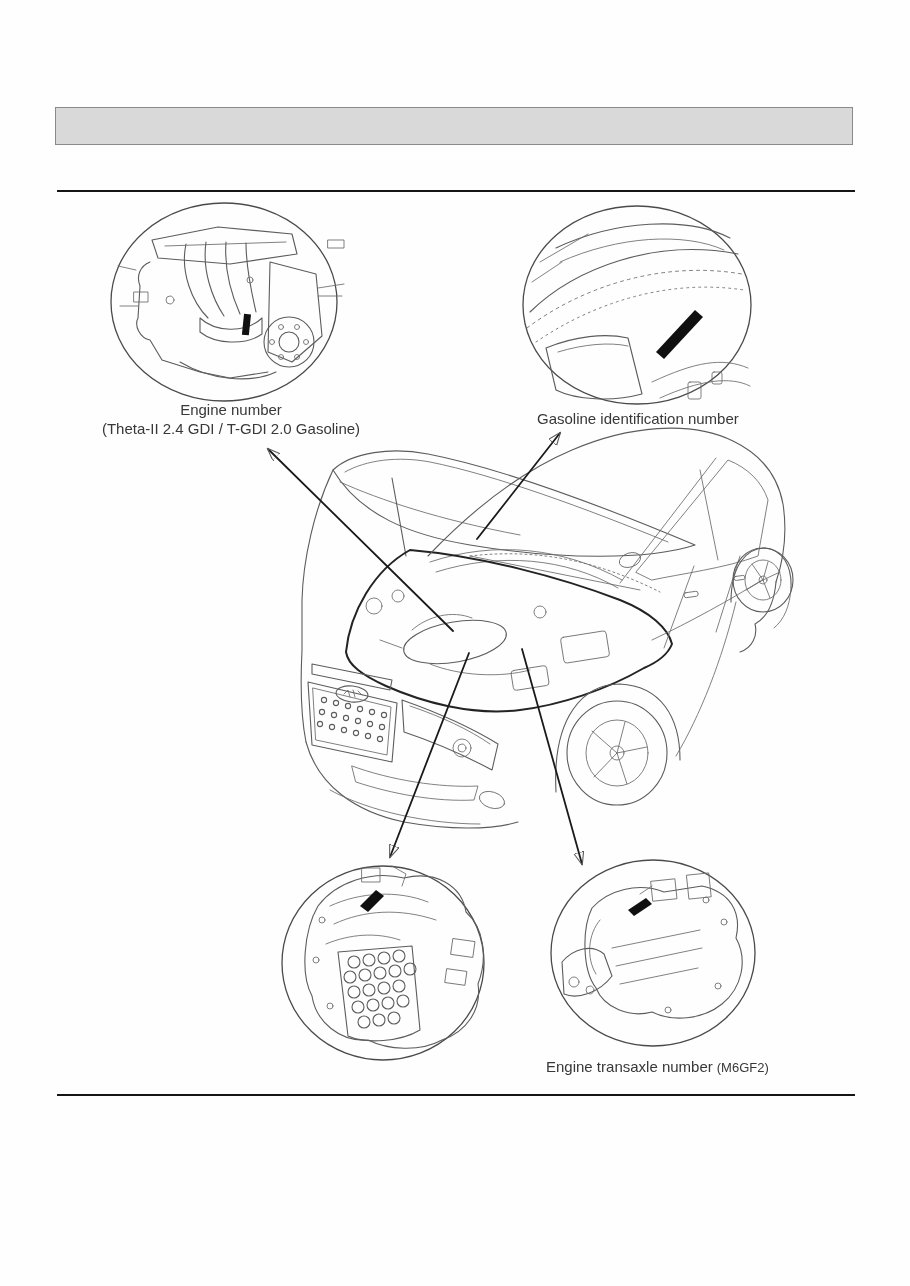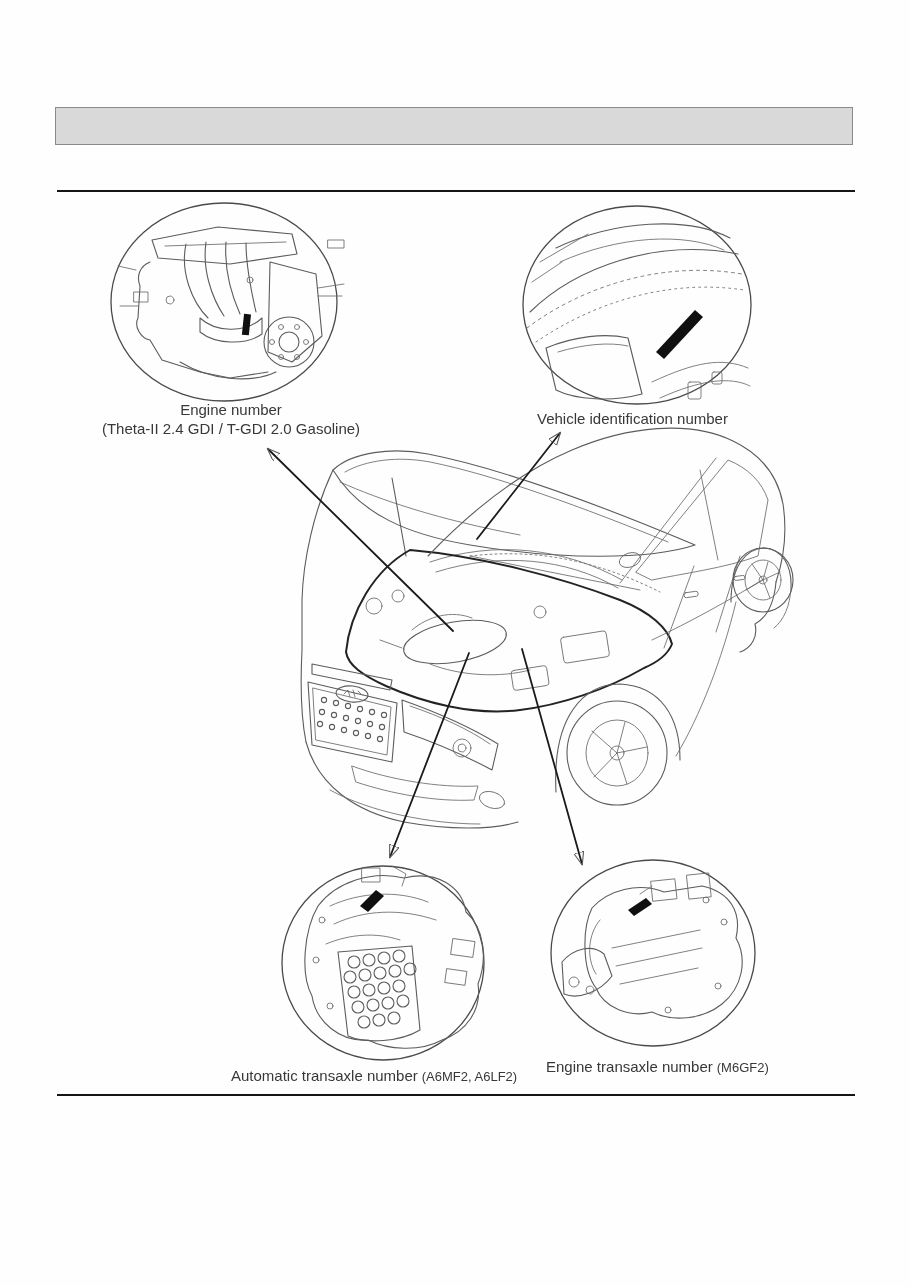--- a/index.html
+++ b/index.html
@@ -243,25 +243,22 @@
       <line class="arrow" x1="522" y1="649" x2="582" y2="864" marker-end="url(#ah)"></line>
     </g>
   </svg>
 
   <div class="label engine-label">
     <span class="line">Engine number</span>
     <span class="line">(Theta-II 2.4 GDI / T-GDI 2.0 Gasoline)</span>
   </div>
 
   <div class="label vin-label">
-    <span>Vehicle identification number</span>
-  </div>
-
-  <div class="label auto-label">
-    <span>Automatic transaxle number</span><span class="codes">(A6MF2, A6LF2)</span>
-  </div>
+    <span>Gasoline identification number</span>
+  </div>
+
 
   <div class="label manual-label">
     <span>Engine transaxle number</span><span class="codes">(M6GF2)</span>
   </div>
 
   <div class="rule rule-bottom"></div>
 </div>
 
 </body></html>

